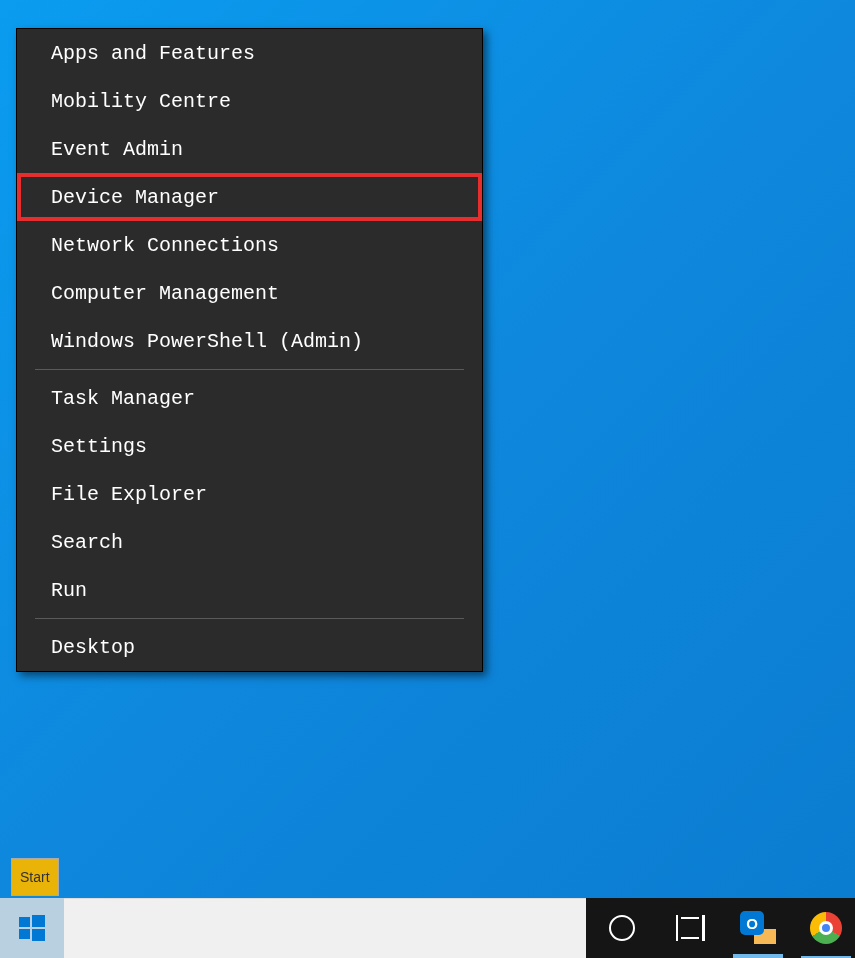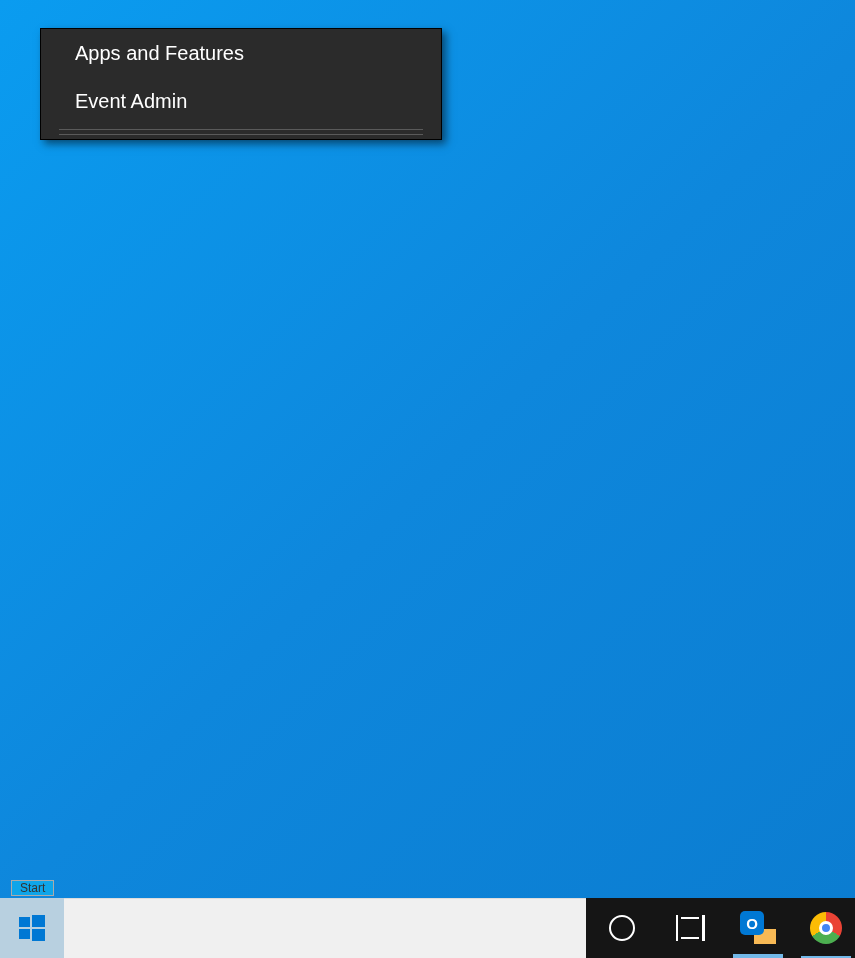--- a/index.html
+++ b/index.html
@@ -15,27 +15,28 @@
       position: relative;
       overflow: hidden;
     }
     .desktop {
       width: 100%;
       height: 100%;
       position: relative;
     }
     .context-menu {
       position: absolute;
-      left: 40px;
+      left: 16px;
       top: 28px;
-      width: 402px;
+      width: 467px;
       background: #2b2b2b;
       border: 1px solid #000;
       box-shadow: 4px 4px 8px rgba(0,0,0,0.5);
       z-index: 100;
+      font-family: Liberation Mono, monospace;
     }
     .menu-section {
       padding: 0;
     }
     .menu-item {
       display: flex;
       align-items: center;
       justify-content: space-between;
       padding: 12px 8px 12px 34px;
       color: #fff;
@@ -54,24 +55,24 @@
     }
     .menu-divider {
       height: 1px;
       background: #5a5a5a;
       margin: 4px 18px;
     }
     .start-tooltip {
       position: absolute;
       left: 11px;
       bottom: 62px;
-      background: #0ea5e9;
+      background: #eab308;
       border: 1px solid #aaa;
-      padding: 0 8px;
-      font-size: 12px;
+      padding: 10px 8px;
+      font-size: 14px;
       color: #333;
       z-index: 200;
     }
     .taskbar {
       position: absolute;
       bottom: 0;
       left: 0;
       width: 100%;
       height: 60px;
       display: flex;
@@ -211,26 +212,61 @@
 <body>
 
 <div class="desktop">
 
   <div class="context-menu">
     <div class="menu-section">
       <div class="menu-item">
           <span>Apps and Features</span>
         </div>
       <div class="menu-item">
+          <span>Mobility Centre</span>
+        </div>
+      <div class="menu-item">
           <span>Event Admin</span>
         </div>
-    </div>
-    <div class="menu-divider"></div>
+      <div class="menu-item highlighted">
+          <span>Device Manager</span>
+        </div>
+      <div class="menu-item">
+          <span>Network Connections</span>
+        </div>
+      <div class="menu-item">
+          <span>Computer Management</span>
+        </div>
+      <div class="menu-item">
+          <span>Windows PowerShell (Admin)</span>
+        </div>
+    </div>
     <div class="menu-divider"></div>
     <div class="menu-section">
+      <div class="menu-item">
+          <span>Task Manager</span>
+        </div>
+      <div class="menu-item">
+          <span>Settings</span>
+        </div>
+      <div class="menu-item">
+          <span>File Explorer</span>
+        </div>
+      <div class="menu-item">
+          <span>Search</span>
+        </div>
+      <div class="menu-item">
+          <span>Run</span>
+        </div>
+    </div>
+    <div class="menu-divider"></div>
+    <div class="menu-section">
+      <div class="menu-item">
+          <span>Desktop</span>
+        </div>
     </div>
   </div>
 
   <div class="start-tooltip">
     <span>Start</span>
   </div>
 
   <div class="taskbar">
     <div class="taskbar-left">
       <div class="start-button">

